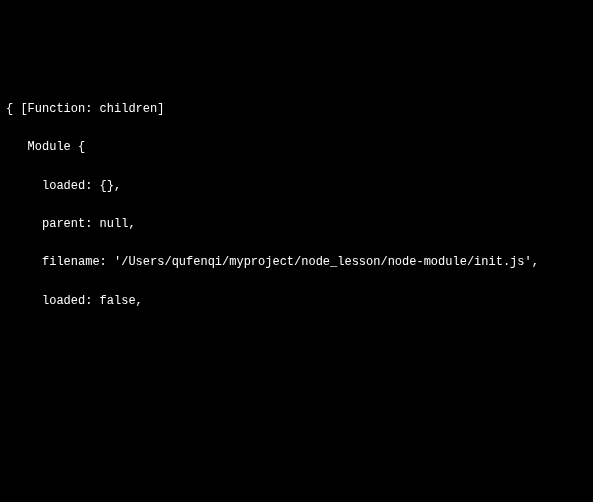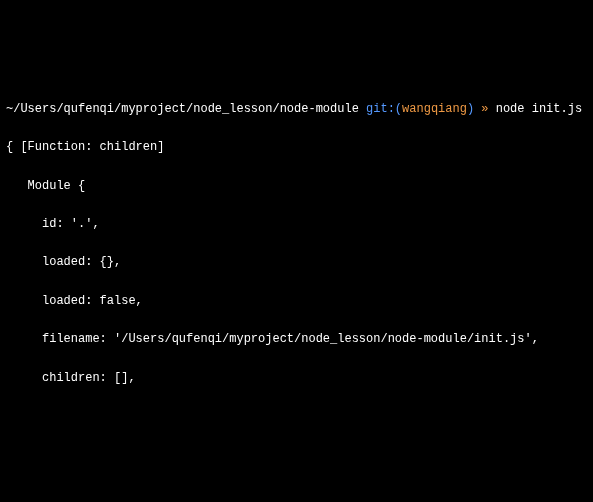--- a/index.html
+++ b/index.html
@@ -21,28 +21,26 @@
   .arrow { color: #e94; }
   .cmd { color: #fff; }
   .line { display: block; }
 </style>
 </head>
 <body>
 
 
 
 <div>
-<span class="line prompt-line"><span>~/Users/qufenqi/myproject/node_lesson/node-module</span> <span class="git-prefix">git:(</span><span class="git-branch">wangqiang</span><span class="git-prefix">)</span> <span class="arrow">»</span> <span class="cmd">node init.js</span></span>
 <span class="line">{ [Function: children]</span>
 <span class="line">   Module {</span>
-<span class="line">     id: '.',</span>
 <span class="line">     loaded: {},</span>
+<span class="line">     parent: null,</span>
+<span class="line">     filename: '/Users/qufenqi/myproject/node_lesson/node-module/init.js',</span>
 <span class="line">     loaded: false,</span>
-<span class="line">     filename: '/Users/qufenqi/myproject/node_lesson/node-module/init.js',</span>
-<span class="line">     children: [],</span>
 
 
 
 
 
 
 
 
 
 

